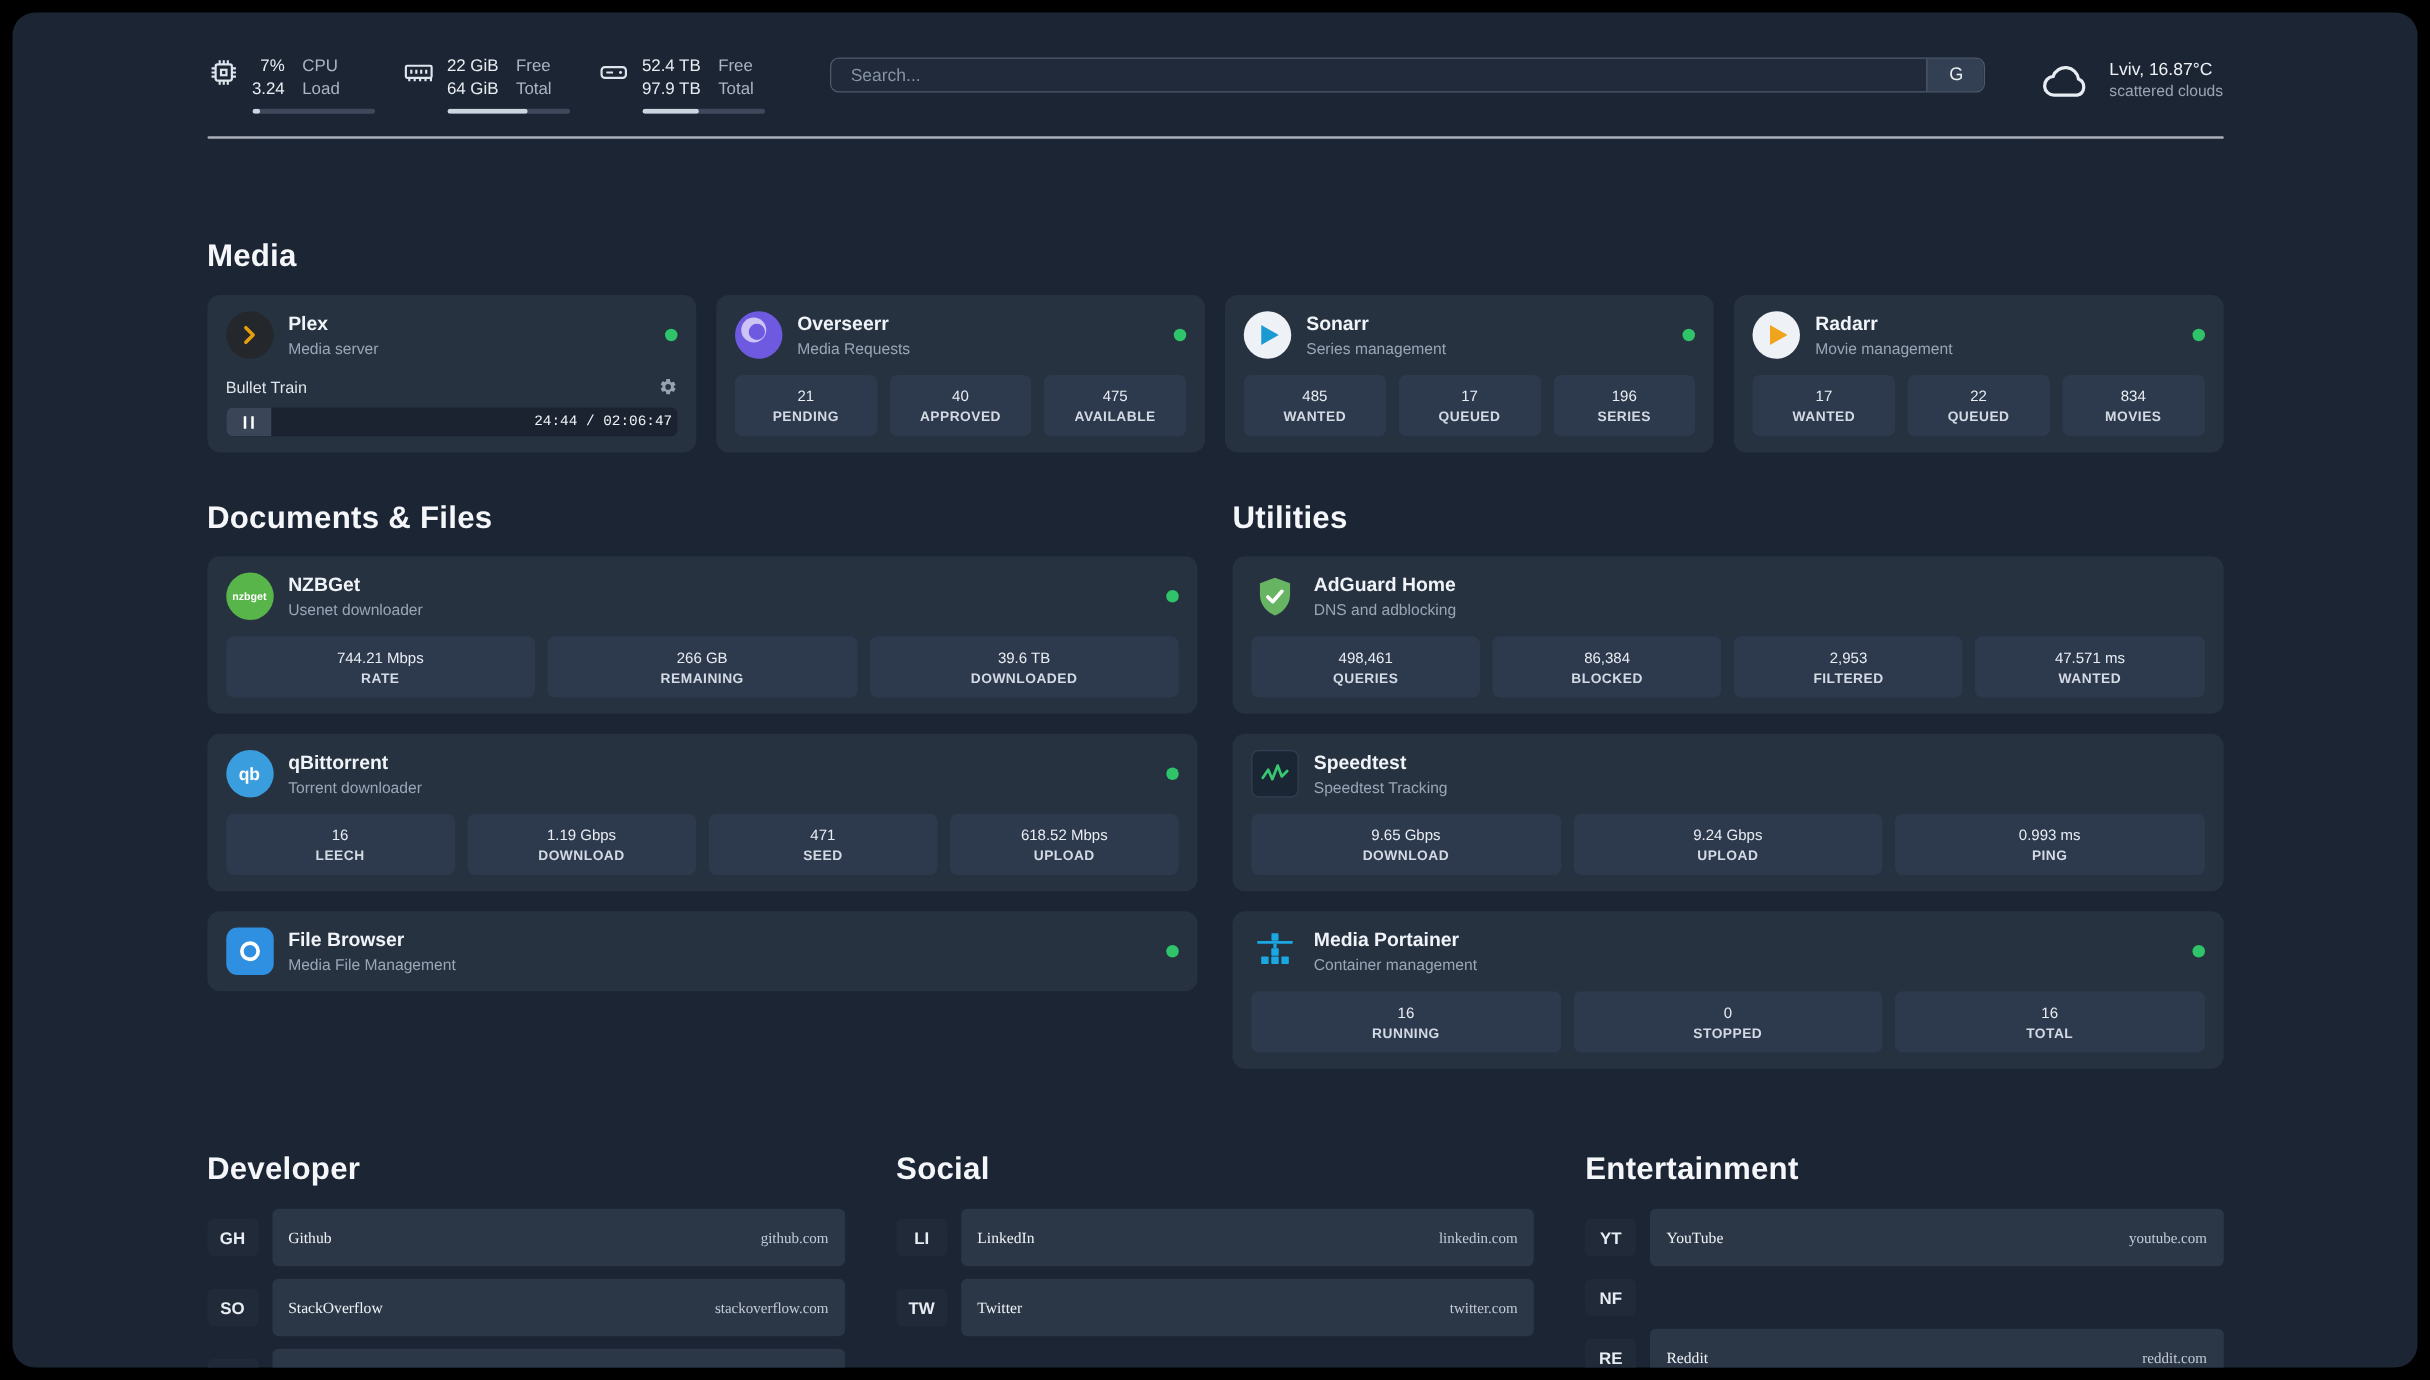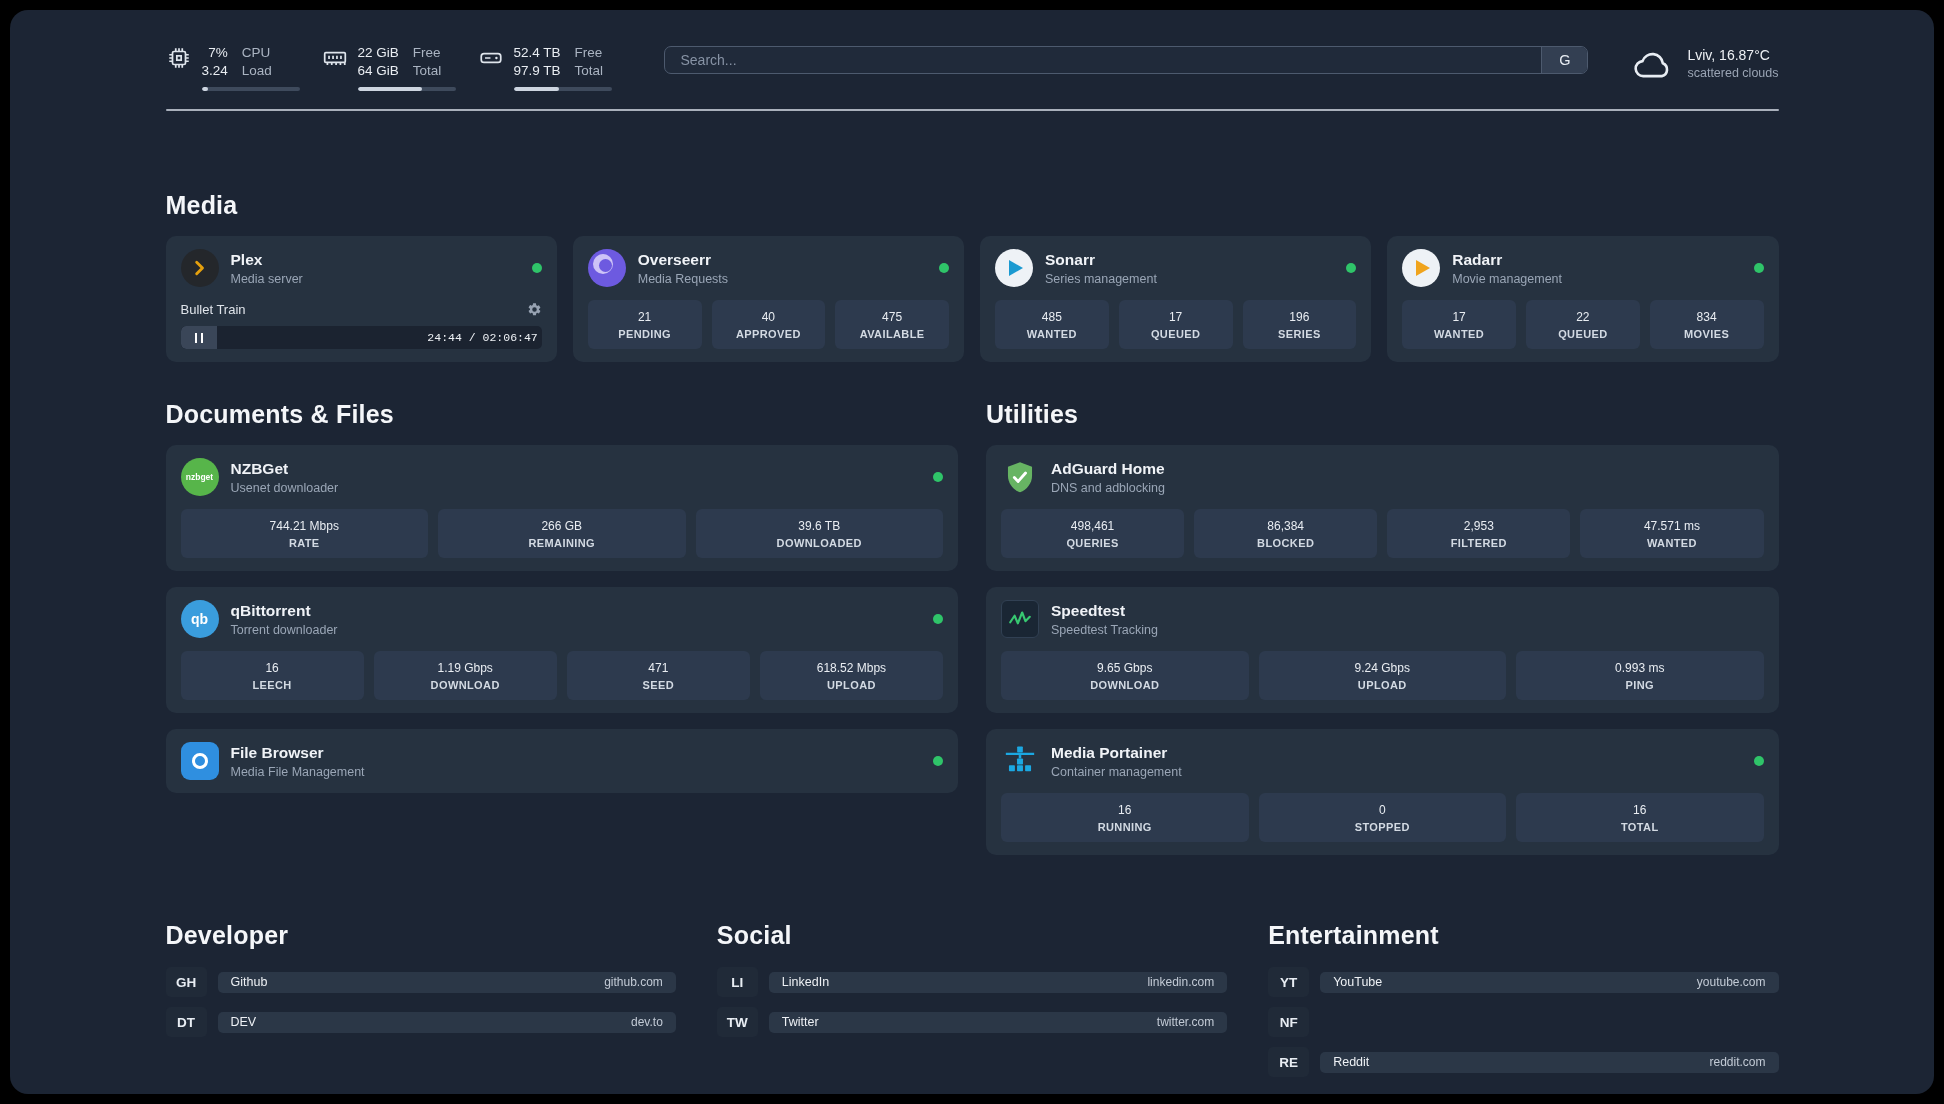--- a/index.html
+++ b/index.html
@@ -105,22 +105,22 @@
   
   .two-col { display: grid; grid-template-columns: 1fr 1fr; gap: 28px; margin-top: 38px; }
   .col-cards { display: flex; flex-direction: column; gap: 16px; margin-top: 16px; }
 
   
   .bottom { display: grid; grid-template-columns: 1fr 1fr 1fr; gap: 41px; margin-top: 66px; }
   .bm-list { display: flex; flex-direction: column; gap: 10px; margin-top: 17px; }
   .bm-row { display: flex; align-items: center; gap: 11px; }
   .bm-abbr { width: 41px; height: 30px; border-radius: 5px; background: #202a38; color: #e8edf3;
              font-size: 13.5px; font-weight: 600; display: flex; align-items: center; justify-content: center; flex: none; }
-  .bm-bar { flex: 1; height: 21px; background: #2b3747; border-radius: 5px; cursor: pointer;
-            display: flex; align-items: center; justify-content: space-between; padding: 0 13px; }
+  .bm-bar { flex: 1; height: 46px; background: #2b3747; border-radius: 5px; cursor: pointer;
+            display: flex; align-items: center; justify-content: space-between; padding: 0 13px; font-family: Liberation Serif, serif; }
   .bm-name { font-size: 12.5px; color: #eef1f5; }
   .bm-url { font-size: 12px; color: #c3cbd6; }
 </style>
 </head>
 <body>
 
 <div class="dashboard">
   <div class="container">
 
     <header class="topbar">
@@ -526,20 +526,27 @@
         <h2 class="section-title">Developer</h2>
         <div class="bm-list">
             <div class="bm-row">
               <div class="bm-abbr">GH</div>
               <div class="bm-bar">
                 <span class="bm-name">Github</span>
                 <span class="bm-url">github.com</span>
               </div>
             </div>
             <div class="bm-row">
+              <div class="bm-abbr">SO</div>
+              <div class="bm-bar">
+                <span class="bm-name">StackOverflow</span>
+                <span class="bm-url">stackoverflow.com</span>
+              </div>
+            </div>
+            <div class="bm-row">
               <div class="bm-abbr">DT</div>
               <div class="bm-bar">
                 <span class="bm-name">DEV</span>
                 <span class="bm-url">dev.to</span>
               </div>
             </div>
           </div>
       </section>
       <section>
         <h2 class="section-title">Social</h2>

